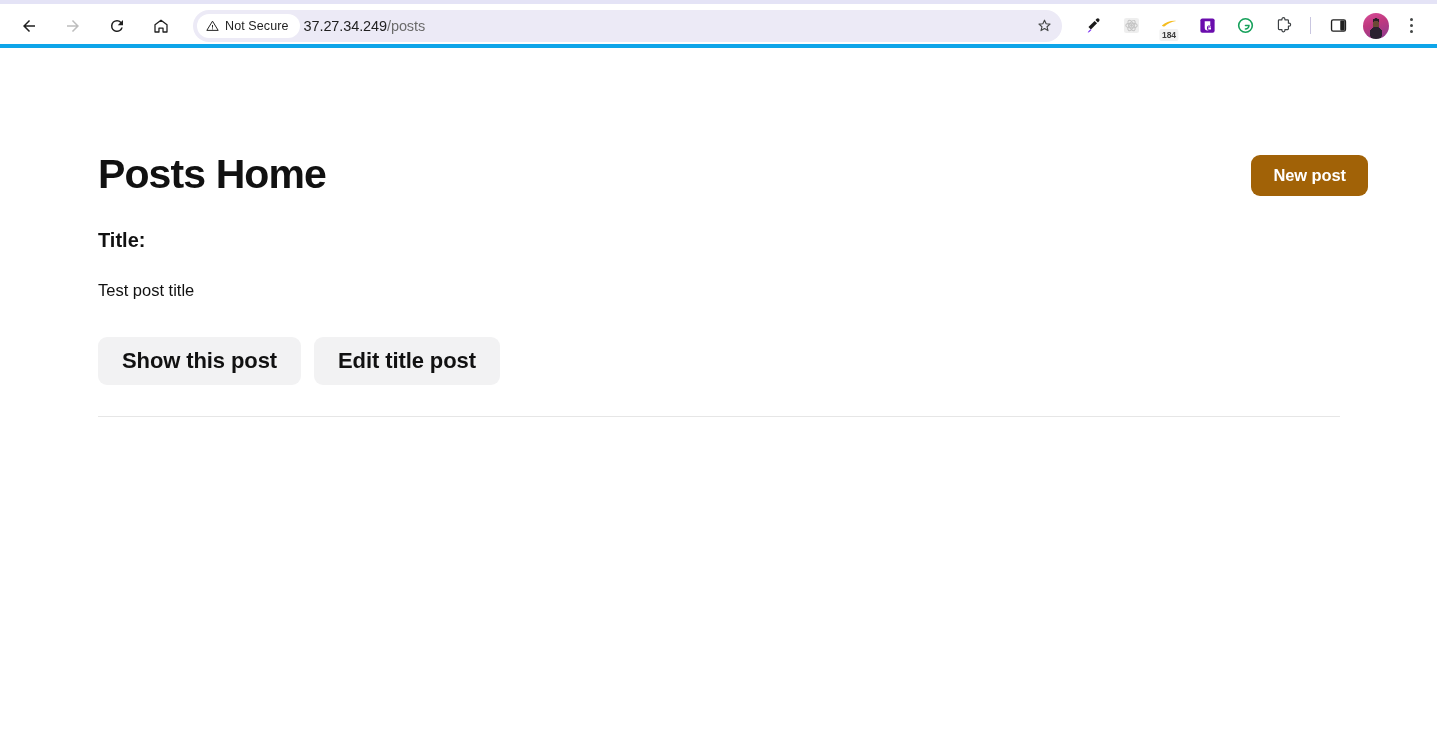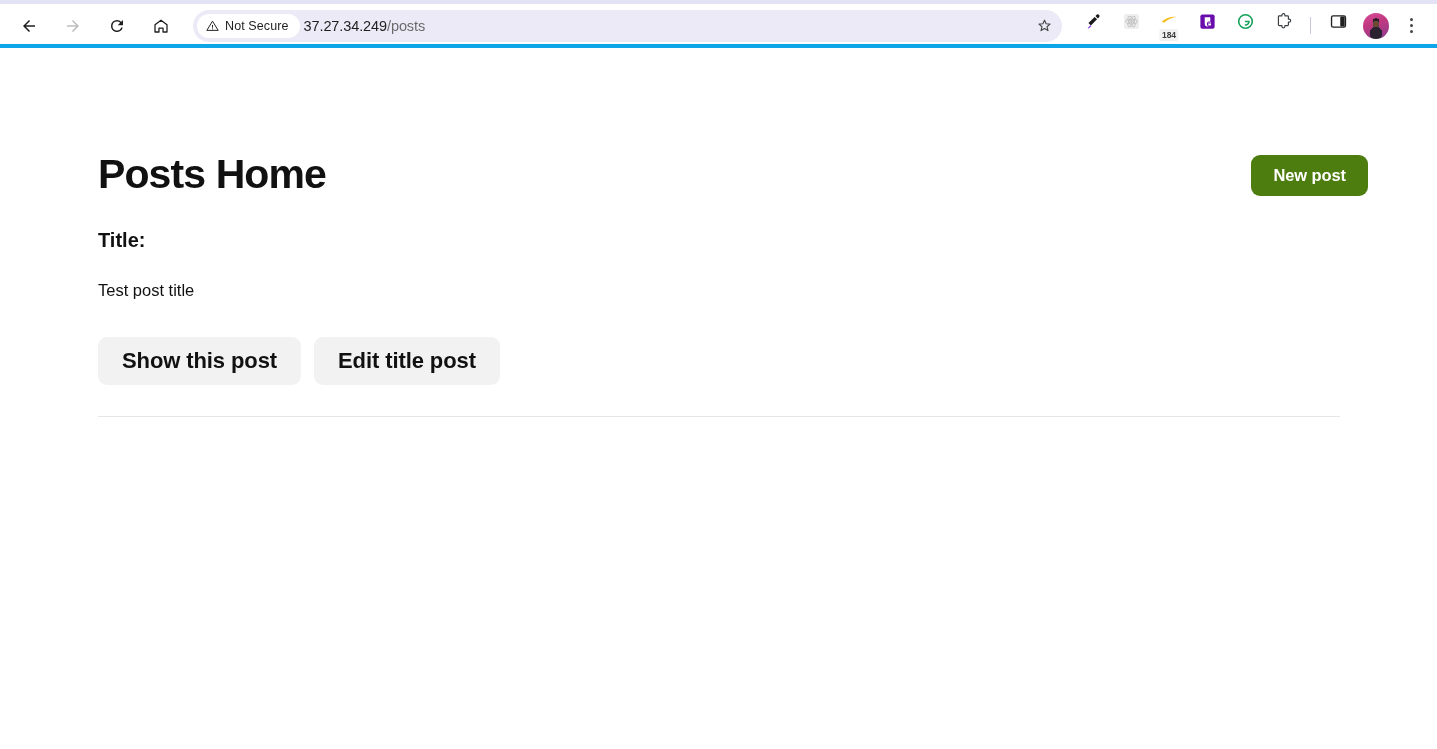--- a/index.html
+++ b/index.html
@@ -107,21 +107,21 @@
   
   .ext-zone {
     display: flex;
     align-items: center;
     flex: 0 0 auto;
     padding-left: 10px;
   }
   .ext-btn {
     width: 28px; height: 28px;
     margin: 0 5px;
-    display: flex; align-items: flex-start; justify-content: center;
+    display: flex; align-items: center; justify-content: center;
     border-radius: 50%;
     position: relative;
     cursor: pointer;
     flex: 0 0 auto;
   }
   .badge-184 {
     position: absolute;
     bottom: -1px;
     left: 50%;
     transform: translateX(-50%);
@@ -199,21 +199,21 @@
 
   .page-title {
     font-size: 41px;
     font-weight: bold;
     color: #111111;
     letter-spacing: -0.9px;
     line-height: 1.1;
   }
 
   .primary-btn {
-    background: #4d7c0f;
+    background: #a16207;
     color: #ffffff;
     font-size: 16.5px;
     font-weight: bold;
     border: none;
     border-radius: 9px;
     padding: 0 22px;
     height: 41px;
     cursor: pointer;
     font-family: "Liberation Sans", sans-serif;
     letter-spacing: -0.1px;

